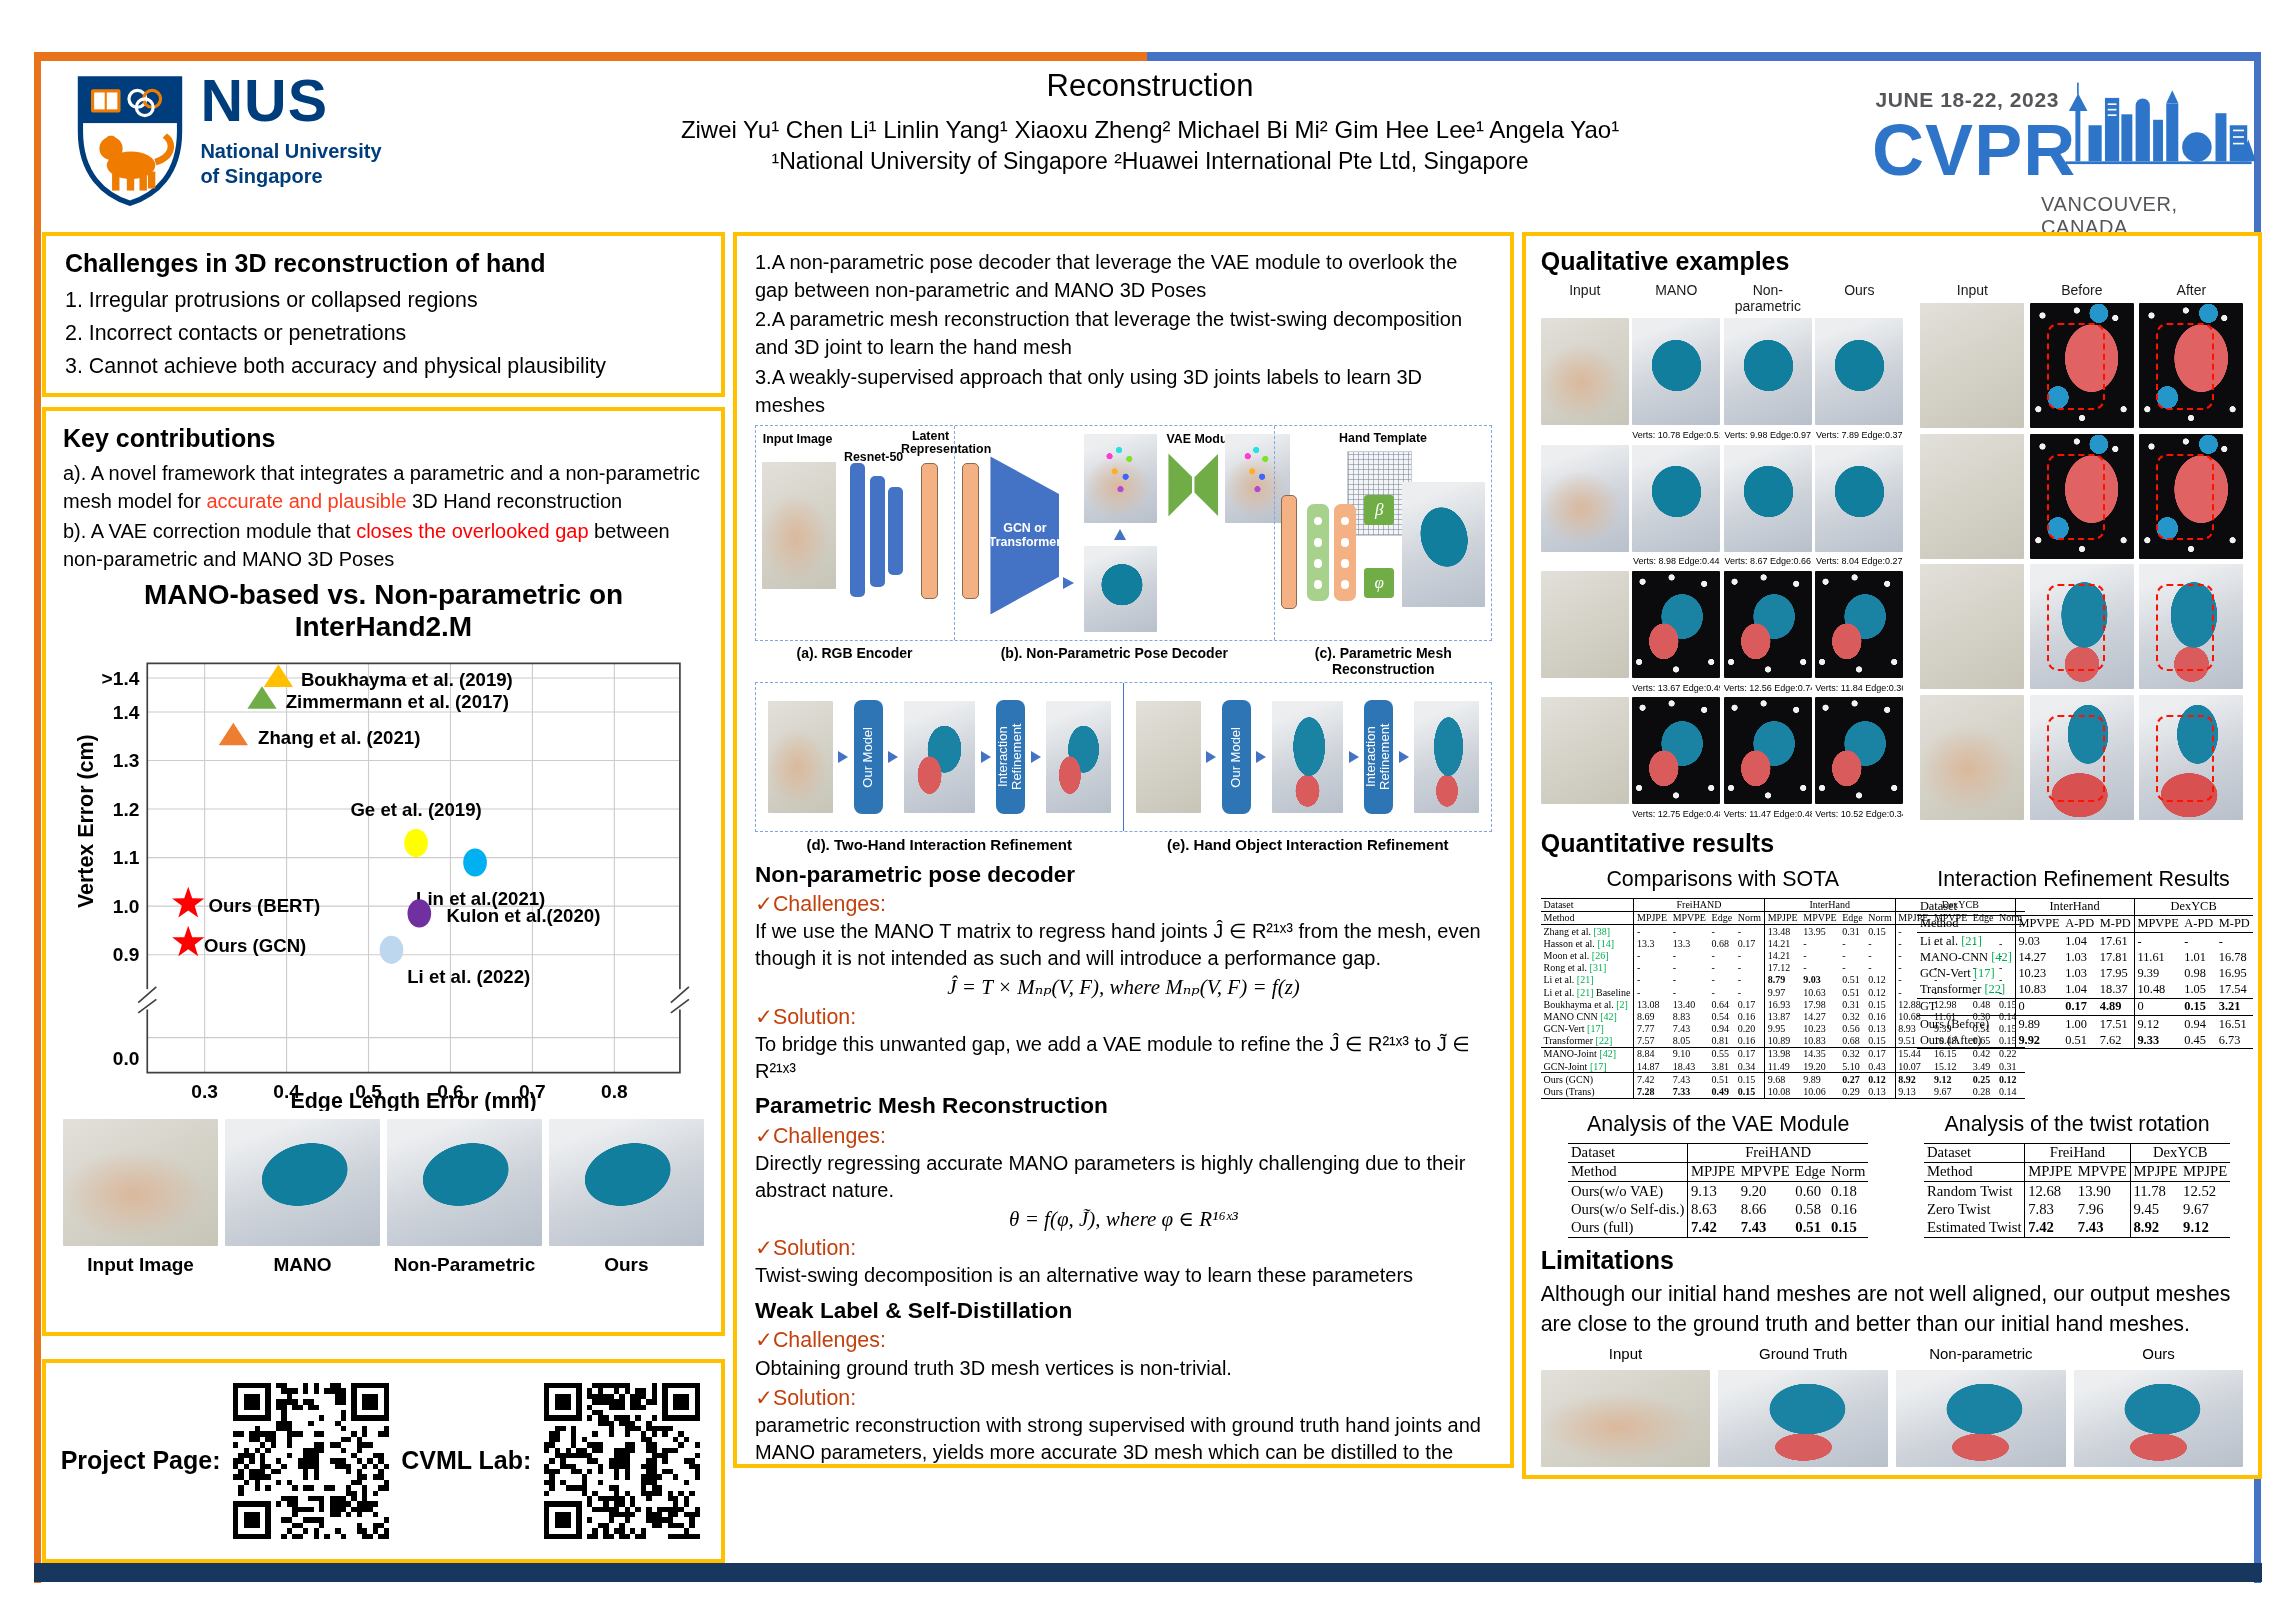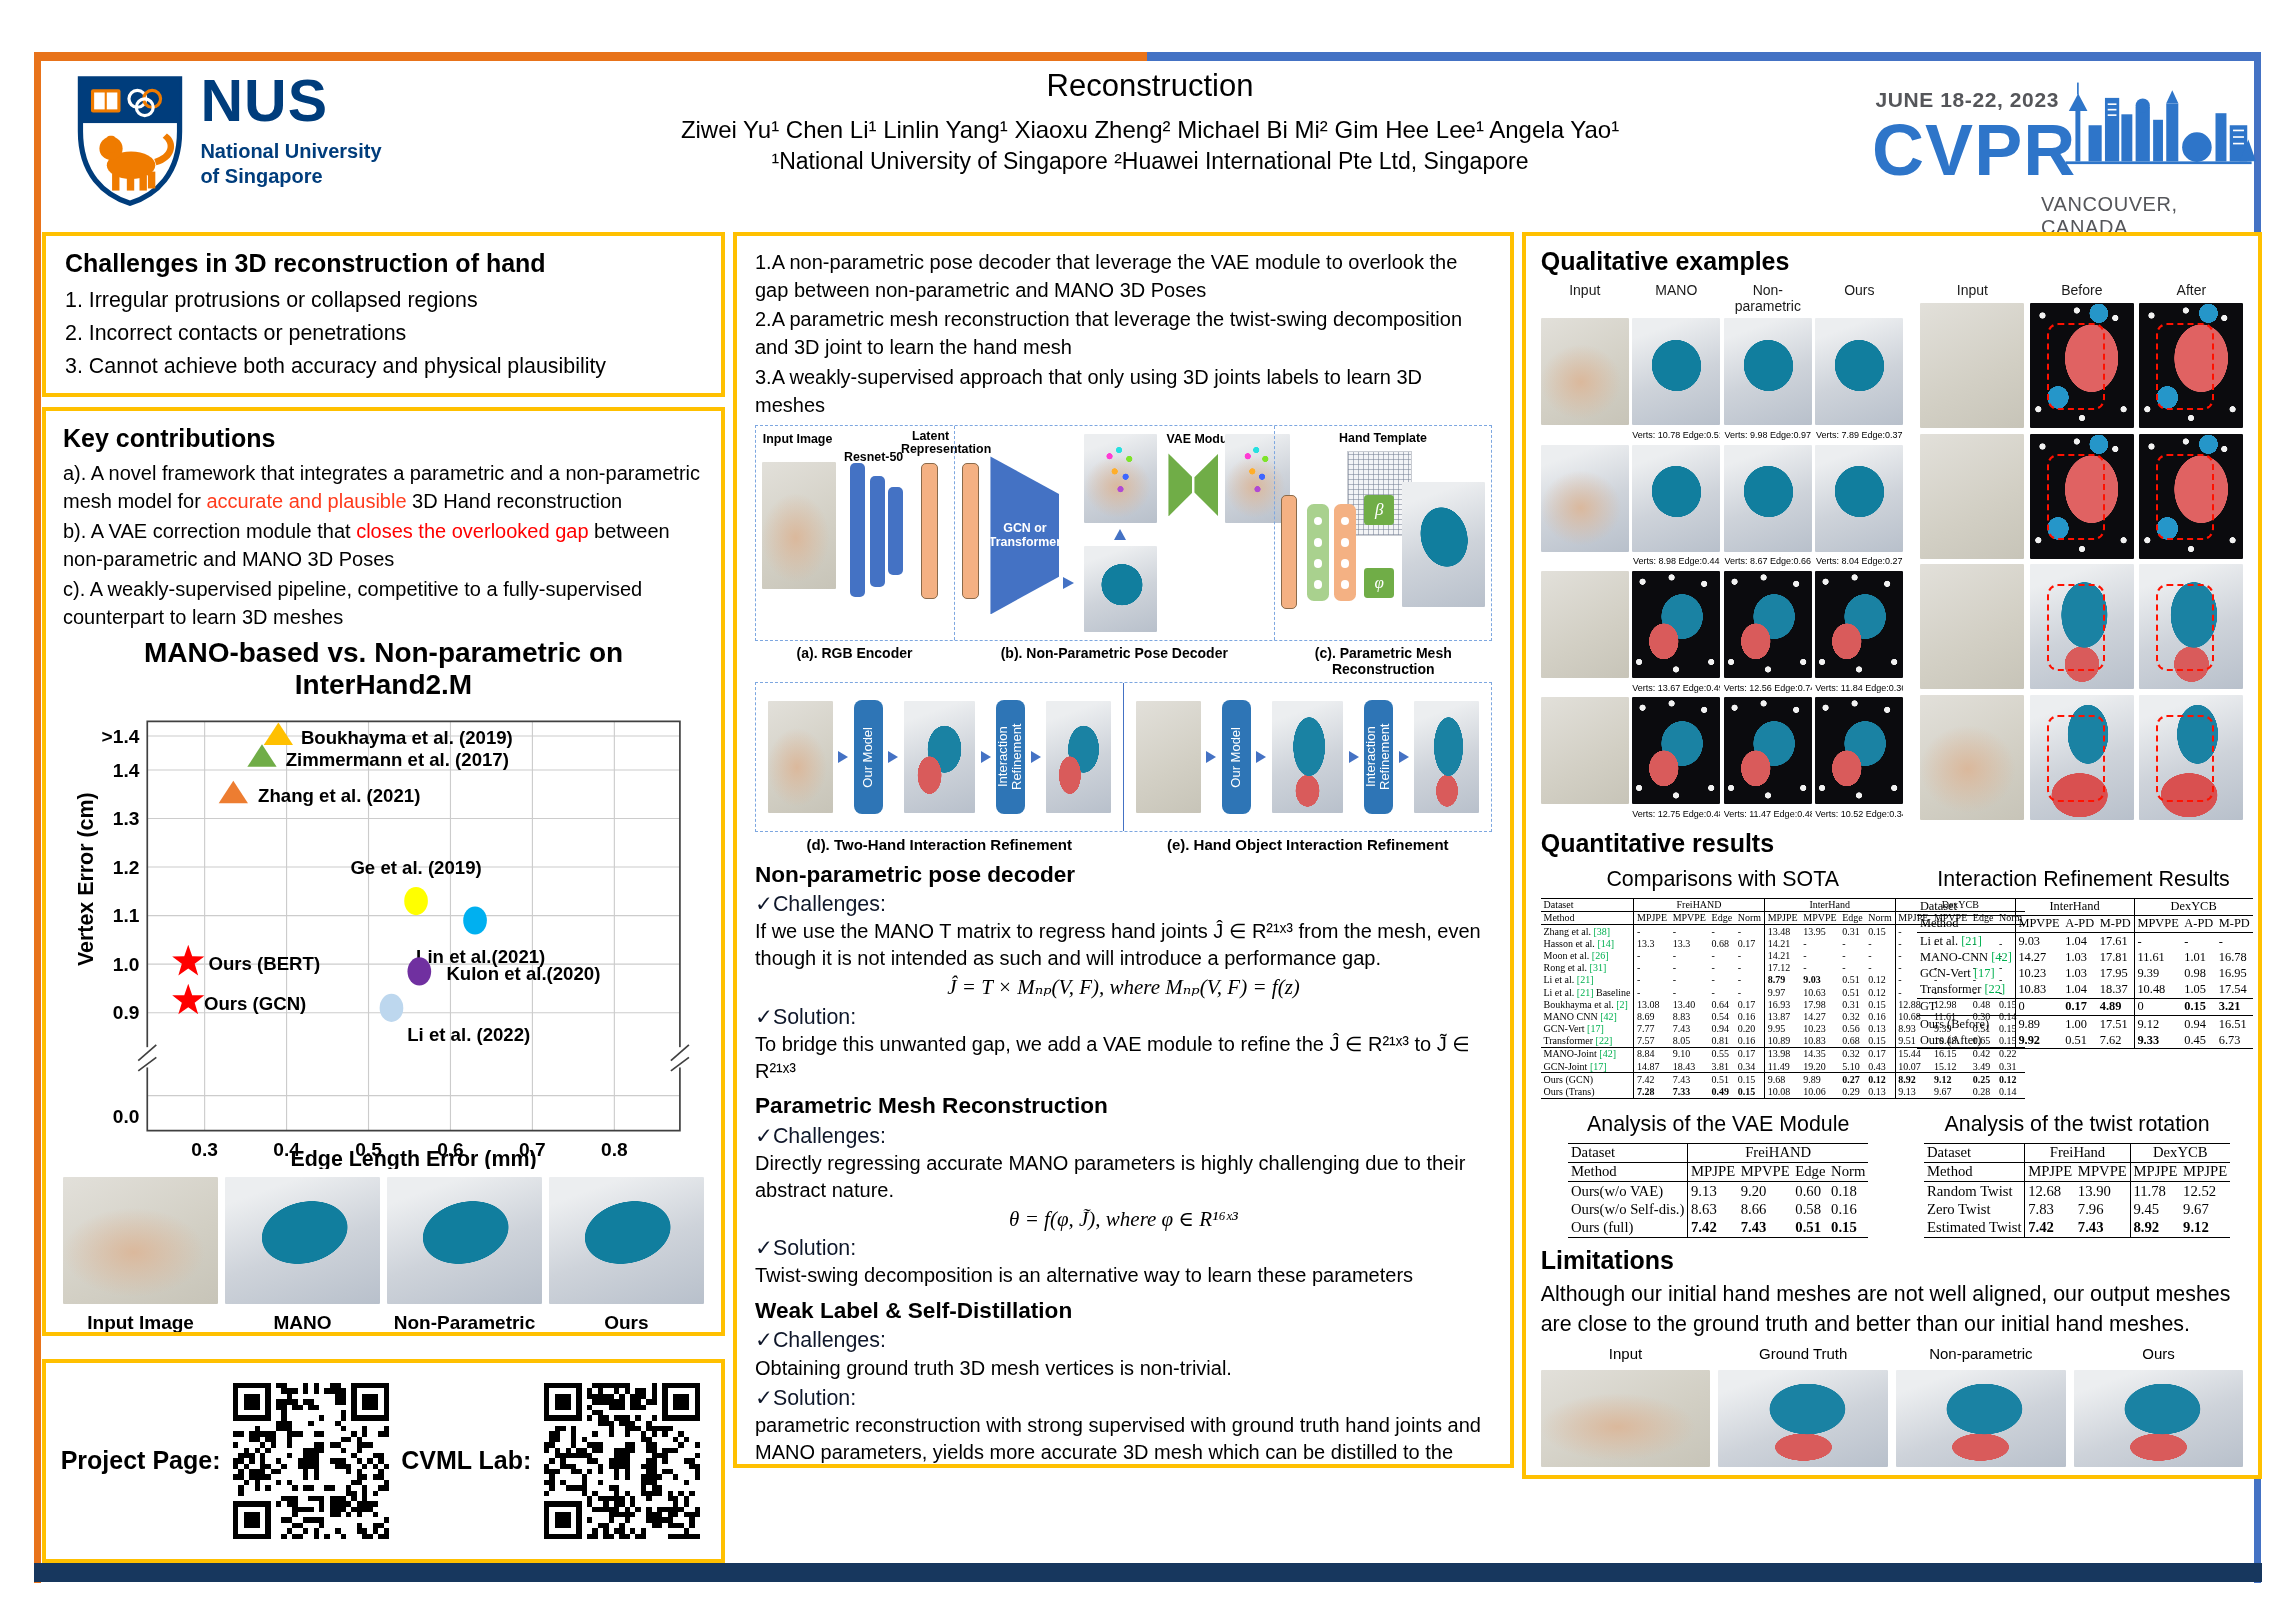--- a/index.html
+++ b/index.html
@@ -123,21 +123,21 @@
     border-right:6.8px solid transparent;border-bottom:11.3px solid #4472C4;}
   .figcap{display:flex;font-size:14px;font-weight:700;margin:3.4px 0 2.3px;}
   .figcap span{text-align:center;}
   .fig2{border:1.7px dashed #7DA7E0;display:flex;height:148px;margin-top:5.6px;}
   .fhalf{flex:1;display:flex;align-items:center;justify-content:center;gap:5.6px;}
   .pill{background:#2E75B6;border-radius:8px;height:114px;width:29px;display:flex;align-items:center;justify-content:center;flex:0 0 auto;}
   .pill span{writing-mode:vertical-rl;transform:rotate(180deg);color:#fff;font-size:13px;text-align:center;line-height:1.1;}
   .arr2{width:0;height:0;border-top:6.2px solid transparent;border-bottom:6.2px solid transparent;border-left:10px solid #4472C4;flex:0 0 auto;}
   .figcap2{display:flex;font-size:15px;font-weight:700;margin:3.4px 0 1.1px;}
   .figcap2 span{flex:1;text-align:center;}
-  .chk{color:#0f172a;font-size:21.4px;margin:3.4px 0 1.1px;}
+  .chk{color:#c2410c;font-size:21.4px;margin:3.4px 0 1.1px;}
   .mid-p{font-size:20px;line-height:1.34;margin:1.1px 0;}
   .formula{font-family:"Liberation Serif","DejaVu Serif","DejaVu Sans",serif;font-style:italic;
     font-size:21px;text-align:center;margin:3.4px 0;}
 
   
   .qualwrap{display:flex;gap:17px;}
   .qual-left{width:364px;}
   .qual-right{width:324px;}
   .qual .gh{font-size:14px;text-align:center;color:#1a1a1a;}
   .qual .gc{font-size:9px;text-align:center;white-space:nowrap;overflow:hidden;}
@@ -254,21 +254,20 @@
       <h2 class="sec">Challenges in 3D reconstruction of hand</h2>
       <div class="chal-item">1.  Irregular protrusions or collapsed regions</div>
       <div class="chal-item">2. Incorrect contacts or penetrations</div>
       <div class="chal-item">3. Cannot achieve both accuracy and physical plausibility</div>
     </div>
 
     <div class="box box2 kc">
       <h2 class="sec">Key contributions</h2>
       <p><span>a). A novel framework that integrates a parametric and   a non-parametric mesh model for </span><span class="red1">accurate and plausible</span><span> 3D Hand reconstruction</span></p>
       <p><span>b). A VAE correction module that </span><span class="red2">closes the overlooked gap</span><span> between non-parametric and MANO 3D Poses</span></p>
-      <p>c). A weakly-supervised pipeline, competitive to a fully-supervised counterpart to learn 3D meshes</p>
       <div class="chart-title">MANO-based vs. Non-parametric on InterHand2.M</div>
       <div class="chart-holder"><svg width="620" height="468" viewBox="0 0 1100 830">
             <line x1="231.76923076923072" y1="36" x2="231.76923076923072" y2="762" stroke="#cccccc" stroke-width="2"></line>
             <text x="231.76923076923072" y="808" fill="#000" font-size="34" font-family="&quot;Liberation Sans&quot;,sans-serif" font-weight="700" text-anchor="middle">0.3</text>
             <line x1="377.1538461538462" y1="36" x2="377.1538461538462" y2="762" stroke="#cccccc" stroke-width="2"></line>
             <text x="377.1538461538462" y="808" fill="#000" font-size="34" font-family="&quot;Liberation Sans&quot;,sans-serif" font-weight="700" text-anchor="middle">0.4</text>
             <line x1="522.5384615384615" y1="36" x2="522.5384615384615" y2="762" stroke="#cccccc" stroke-width="2"></line>
             <text x="522.5384615384615" y="808" fill="#000" font-size="34" font-family="&quot;Liberation Sans&quot;,sans-serif" font-weight="700" text-anchor="middle">0.5</text>
             <line x1="667.9230769230769" y1="36" x2="667.9230769230769" y2="762" stroke="#cccccc" stroke-width="2"></line>
             <text x="667.9230769230769" y="808" fill="#000" font-size="34" font-family="&quot;Liberation Sans&quot;,sans-serif" font-weight="700" text-anchor="middle">0.6</text>

